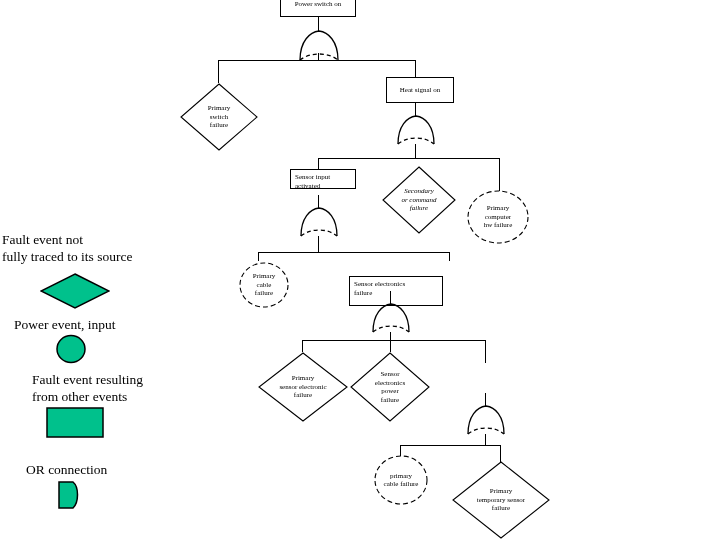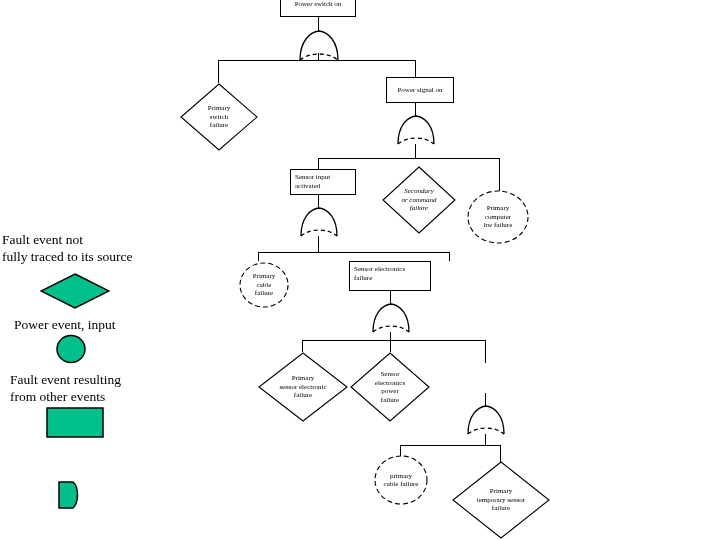--- a/index.html
+++ b/index.html
@@ -82,26 +82,27 @@
   <svg class="legend-shape" style="left:40px; top:273px;" width="70" height="36" viewBox="0 0 70 36">
     <polygon points="35,1 69,18 35,35 1,18" fill="#00c18c" stroke="#000000" stroke-width="1.5"></polygon>
   </svg>
 
   <div class="legend-label" style="left:14px; top:316px; width:170px;">Power event, input</div>
 
   <svg class="legend-shape" style="left:55px; top:334px;" width="34" height="30" viewBox="0 0 34 30">
     <ellipse cx="16" cy="15" rx="14" ry="13.5" fill="#00c18c" stroke="#000000" stroke-width="1.5"></ellipse>
   </svg>
 
-  <div class="legend-label" style="left:10px; top:371px; width:180px;">Fault event resulting<br>from other events</div>
+  <div class="legend-label" style="left:32px; top:371px; width:180px;">Fault event resulting<br>from other events</div>
 
   <svg class="legend-shape" style="left:46px; top:407px;" width="60" height="32" viewBox="0 0 60 32">
     <rect x="1" y="1" width="56" height="29" fill="#00c18c" stroke="#000000" stroke-width="1.5"></rect>
   </svg>
 
+  <div class="legend-label" style="left:26px; top:461px; width:180px;">OR connection</div>
 
   <svg class="legend-shape" style="left:56px; top:480px;" width="28" height="30" viewBox="0 0 28 30">
     <path d="M3,2 L17,2 C23,7 23,22 17,28 L3,28 Z" fill="#00c18c" stroke="#000000" stroke-width="1.5"></path>
   </svg>
 
   <div class="node rect-node" style="left:280px; top:-9px; width:76px; height:26px;">
     <div class="node-text">Power switch on</div>
   </div>
 
   <div class="line vline" style="left:318px; top:17px; height:14px;"></div>
@@ -119,38 +120,38 @@
   <div class="line vline" style="left:415px; top:60px; height:17px;"></div>
 
   <svg class="svgwrap" style="left:180px; top:83px;" width="78" height="68" viewBox="0 0 78 68">
     <polygon points="39,1 77,34 39,67 1,34" fill="none" stroke="#000000" stroke-width="1.1"></polygon>
   </svg>
   <div class="node" style="left:180px; top:83px; width:78px; height:68px;">
     <div class="node-text">Primary<br>switch<br>failure</div>
   </div>
 
   <div class="node rect-node" style="left:386px; top:77px; width:68px; height:26px;">
-    <div class="node-text">Power signal on</div>
+    <div class="node-text">Heat signal on</div>
   </div>
 
   <div class="line vline" style="left:415px; top:103px; height:13px;"></div>
 
   <svg class="svgwrap" style="left:394px; top:114px;" width="44" height="34" viewBox="0 0 44 34">
     <path d="M4,30 C4,12 13,3 22,2 C31,3 40,12 40,30" fill="none" stroke="#000000" stroke-width="1.3"></path>
     <path d="M4,30 C9,26 15,24 22,24 C29,24 35,26 40,30" fill="none" stroke="#000000" stroke-width="1.3" stroke-dasharray="4,3"></path>
   </svg>
 
   <div class="line vline" style="left:415px; top:144px; height:15px;"></div>
   <div class="line hline" style="left:318px; top:158px; width:182px;"></div>
 
   <div class="line vline" style="left:318px; top:158px; height:12px;"></div>
 
   <div class="line vline" style="left:499px; top:158px; height:33px;"></div>
 
-  <div class="node rect-node" style="left:290px; top:169px; width:66px; height:26px;">
+  <div class="node rect-node" style="left:290px; top:169px; width:66px; height:20px;">
     <div class="node-text left-align">Sensor input<br>activated</div>
   </div>
 
   <svg class="svgwrap" style="left:382px; top:166px;" width="74" height="68" viewBox="0 0 74 68">
     <polygon points="37,1 73,34 37,67 1,34" fill="none" stroke="#000000" stroke-width="1.1"></polygon>
   </svg>
   <div class="node" style="left:382px; top:166px; width:74px; height:68px;">
     <div class="node-text" style="font-style:italic;">Secondary<br>or command<br>failure</div>
   </div>
 
@@ -175,21 +176,21 @@
 
   <div class="line vline" style="left:449px; top:252px; height:9px;"></div>
 
   <svg class="svgwrap" style="left:238px; top:261px;" width="52" height="48" viewBox="0 0 52 48">
     <ellipse cx="26" cy="24" rx="24" ry="22" fill="none" stroke="#000000" stroke-width="1.1" stroke-dasharray="5,3"></ellipse>
   </svg>
   <div class="node" style="left:238px; top:261px; width:52px; height:48px;">
     <div class="node-text">Primary<br>cable<br>failure</div>
   </div>
 
-  <div class="node rect-node" style="left:349px; top:261px; width:82px; height:30px;">
+  <div class="node rect-node" style="left:349px; top:276px; width:94px; height:30px;">
     <div class="node-text left-align">Sensor electronics<br>failure</div>
   </div>
 
   <div class="line vline" style="left:390px; top:291px; height:13px;"></div>
 
   <svg class="svgwrap" style="left:369px; top:302px;" width="44" height="34" viewBox="0 0 44 34">
     <path d="M4,30 C4,12 13,3 22,2 C31,3 40,12 40,30" fill="none" stroke="#000000" stroke-width="1.3"></path>
     <path d="M4,30 C9,26 15,24 22,24 C29,24 35,26 40,30" fill="none" stroke="#000000" stroke-width="1.3" stroke-dasharray="4,3"></path>
   </svg>
 

